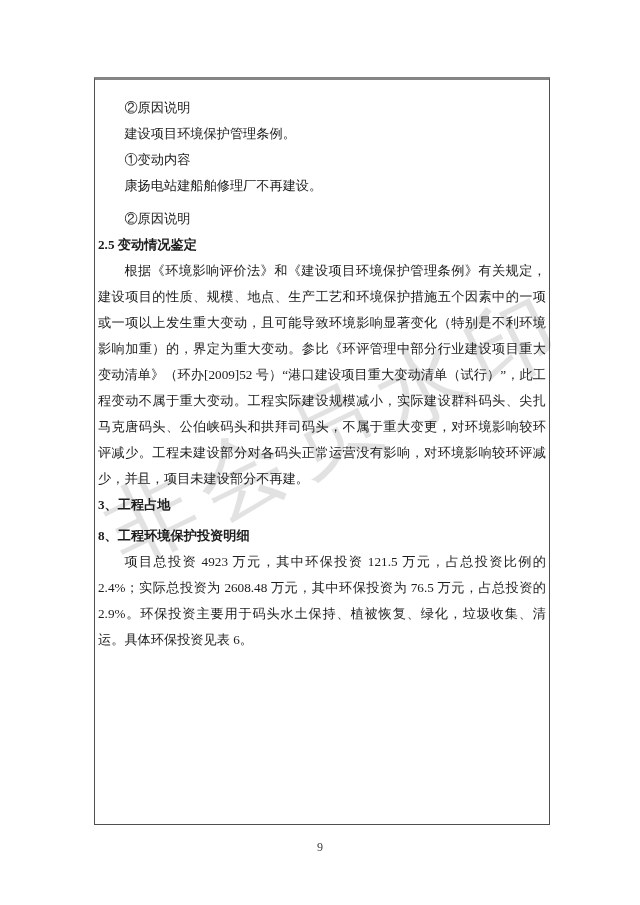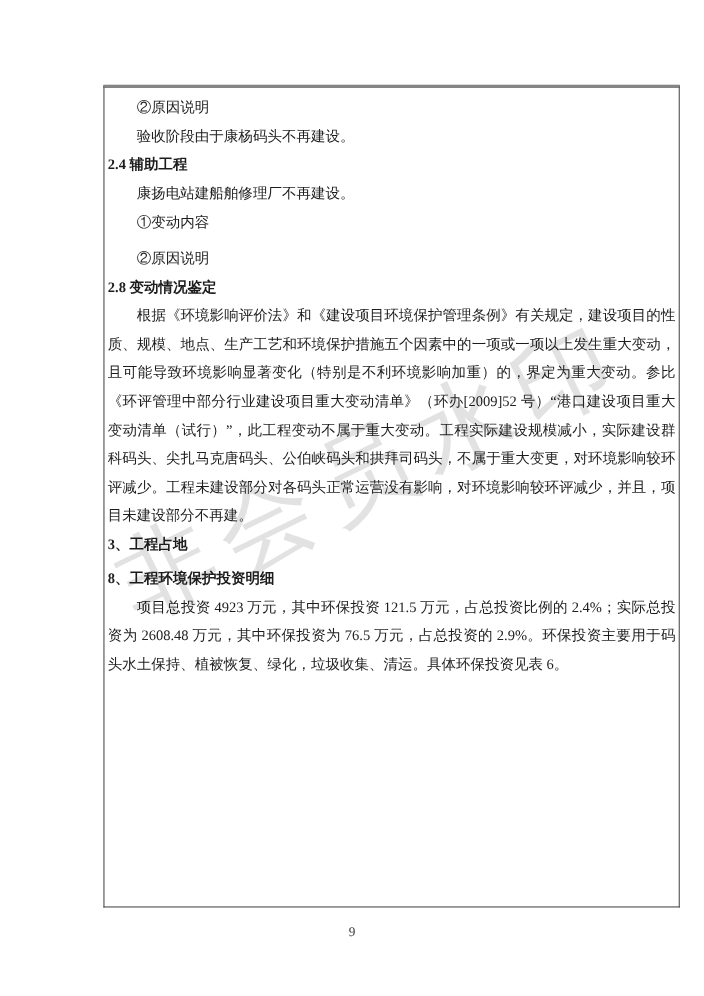--- a/index.html
+++ b/index.html
@@ -6,25 +6,25 @@
   body {
     width: 640px; height: 905px;
     background: #ffffff;
     position: relative;
     overflow: hidden;
     font-family: "Liberation Serif", "DejaVu Serif", serif;
   }
   .sheet {
     position: absolute;
     left: 94px; top: 77px;
-    width: 524px; height: 748px;
+    width: 456px; height: 748px;
     box-sizing: border-box;
     border: 1px solid #4f4f4f;
     border-top: 3px solid #858585;
-    padding: 5px 3px 0 3px;
+    padding: 15px 3px 0 3px;
     background: transparent;
     z-index: 1;
     font-family: Liberation Serif, serif;
   }
   .block {
     font-size: 13.2px;
     line-height: 26px;
     color: #1c1c1c;
     text-align: justify;
     text-justify: inter-character;
@@ -60,25 +60,24 @@
     z-index: 1;
   }
 </style>
 </head>
 <body>
 
 <div class="watermark">非会员水印</div>
 
 <div class="sheet">
   <div class="block sub">②原因说明</div>
-  <div class="block para">验收阶段由于康杨码头不再建设。</div>
-  <div class="block heading">2.4 辅助工程</div>
+  <div class="block para">建设项目环境保护管理条例。</div>
+  <div class="block sub">①变动内容</div>
   <div class="block para">康扬电站建船舶修理厂不再建设。</div>
-  <div class="block sub">①变动内容</div>
   <div class="block sub gap-md">②原因说明</div>
-  <div class="block heading">2.8 变动情况鉴定</div>
+  <div class="block heading">2.5 变动情况鉴定</div>
   <div class="block para">根据《环境影响评价法》和《建设项目环境保护管理条例》有关规定，建设项目的性质、规模、地点、生产工艺和环境保护措施五个因素中的一项或一项以上发生重大变动，且可能导致环境影响显著变化（特别是不利环境影响加重）的，界定为重大变动。参比《环评管理中部分行业建设项目重大变动清单》（环办[2009]52 号）“港口建设项目重大变动清单（试行）”，此工程变动不属于重大变动。工程实际建设规模减小，实际建设群科码头、尖扎马克唐码头、公伯峡码头和拱拜司码头，不属于重大变更，对环境影响较环评减少。工程未建设部分对各码头正常运营没有影响，对环境影响较环评减少，并且，项目未建设部分不再建。</div>
   <div class="block heading">3、工程占地</div>
   <div class="block heading gap-sm">8、工程环境保护投资明细</div>
   <div class="block para">项目总投资 4923 万元，其中环保投资 121.5 万元，占总投资比例的 2.4%；实际总投资为 2608.48 万元，其中环保投资为 76.5 万元，占总投资的 2.9%。环保投资主要用于码头水土保持、植被恢复、绿化，垃圾收集、清运。具体环保投资见表 6。</div>
 </div>
 
 <div class="page-number">9</div>
 
 </body></html>

